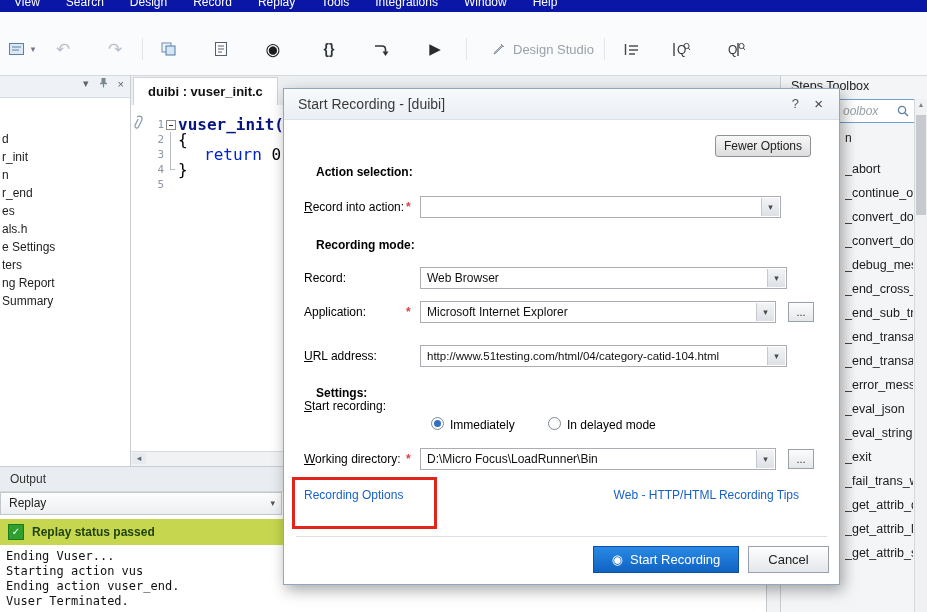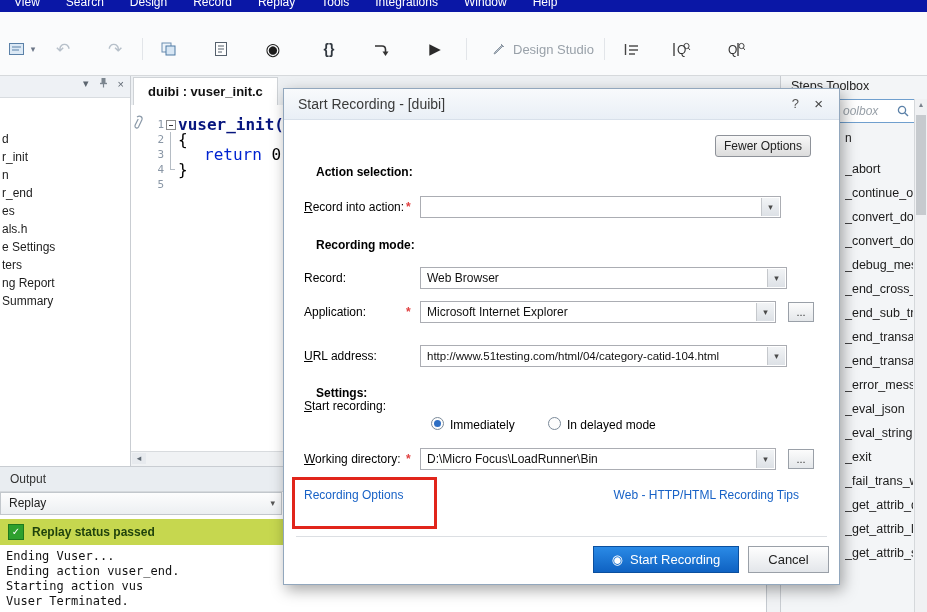--- a/index.html
+++ b/index.html
@@ -307,22 +307,22 @@
     <span class="fval">Replay</span>
     <span class="fcaret">▾</span>
   </div>
   <div class="status-bar">
     <span class="status-check">✓</span>
     <span class="status-text">Replay status passed</span>
   </div>
   <div class="console">
 
   <div class="cline">Ending Vuser...</div>
+      <div class="cline">Starting action vus</div>
       <div class="cline">Ending action vuser_end.</div>
-      <div class="cline">Starting action vus</div>
       <div class="cline">Vuser Terminated.</div>
     </div>
   <div class="output-vscroll"></div>
 </div>
 
 <div class="right-panel">
   <div class="rp-title">Steps Toolbox</div>
   <div class="rp-search">
     <span class="rp-watermark">oolbox</span>
     <span class="rp-mag">

